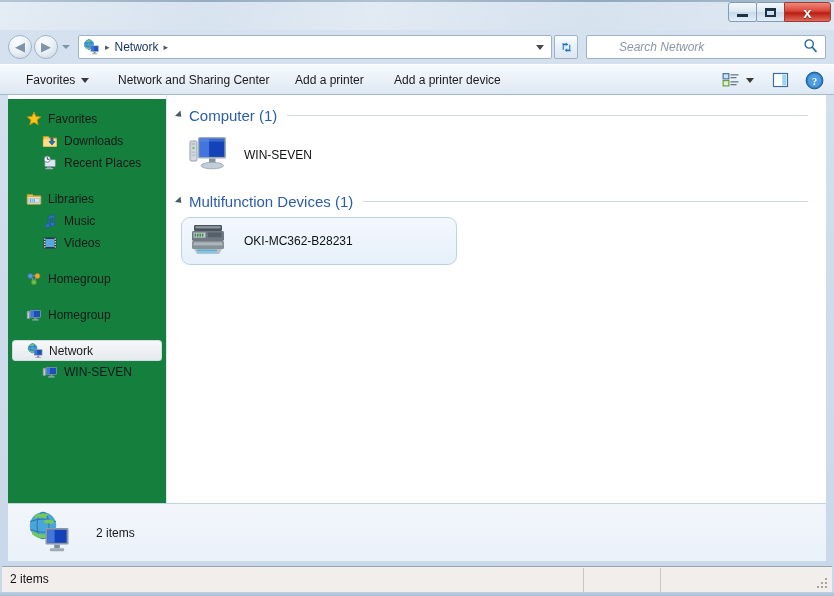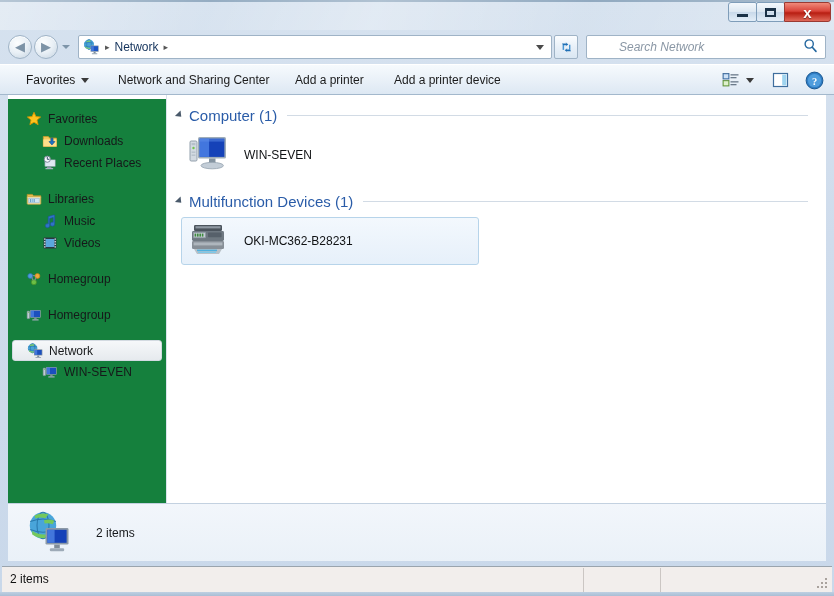--- a/index.html
+++ b/index.html
@@ -587,21 +587,21 @@
 
       <div style="height:10px;"></div>
 
       
       <div class="group-head">
         <span class="group-tri"></span>
         <span class="group-title">Multifunction Devices (1)</span>
         <span class="group-line"></span>
       </div>
 
-      <div class="tile hovered" style="width:298px;">
+      <div class="tile hovered" style="width:276px;border-radius:9px;">
         <span>
           <svg width="44" height="40" viewBox="0 0 44 40">
             <rect x="6" y="5" width="28" height="6" rx="1.2" fill="#4b545d"></rect>
             <rect x="7.5" y="6.2" width="25" height="2.2" fill="#8e98a2"></rect>
             <rect x="4" y="11" width="32" height="10" rx="1.4" fill="#6e7881"></rect>
             <rect x="5.5" y="12.4" width="12" height="5.4" fill="#c4ccd4" stroke="#8d97a1" stroke-width="0.7"></rect>
             <g fill="#3e8a3e">
               <rect x="6.6" y="13.6" width="1.6" height="3"></rect>
               <rect x="9" y="13.6" width="1.6" height="3"></rect>
               <rect x="11.4" y="13.6" width="1.6" height="3"></rect>

